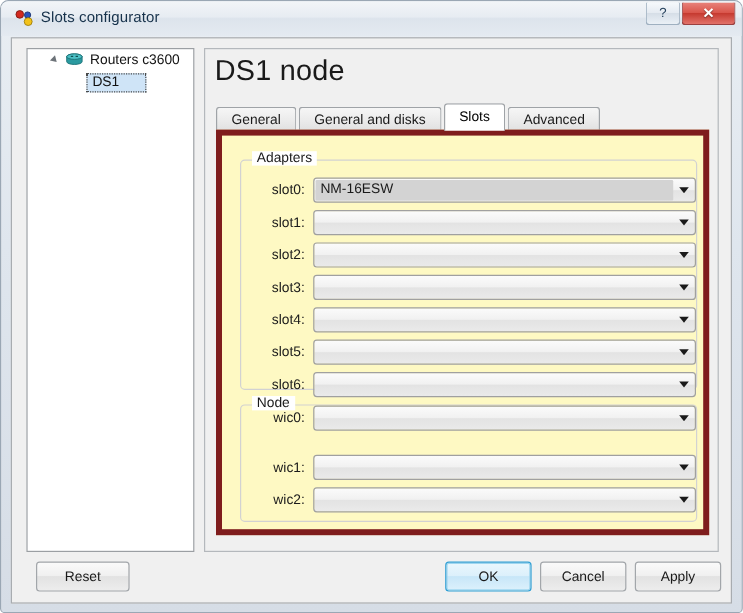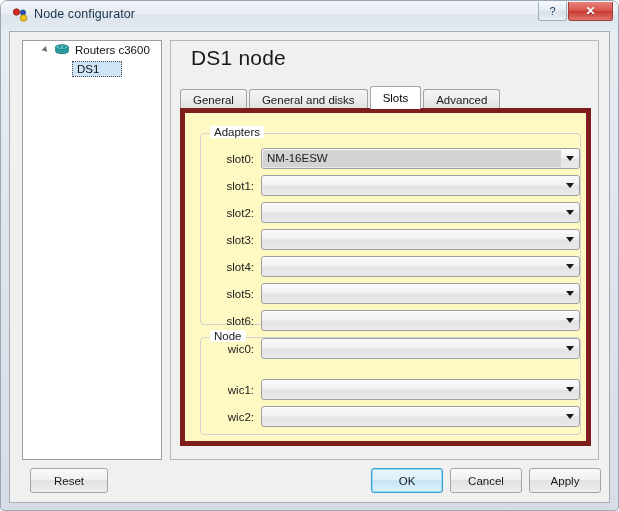--- a/index.html
+++ b/index.html
@@ -91,21 +91,21 @@
   }
 
   
   .right-pane{
     position:absolute;left:160px;top:8px;width:429px;height:420px;
     box-sizing:border-box;
     background:#f0f0f0;border:1px solid #b4b8bc;
   }
   .pane-title{
     position:absolute;left:8px;top:5px;
-    font-size:21px;color:#1a1a1a;letter-spacing:.2px;margin-left:12px;
+    font-size:24px;color:#1a1a1a;letter-spacing:.2px;
   }
 
   
   .tabstrip{
     position:absolute;left:9px;top:46px;right:9px;height:22px;
     display:flex;align-items:flex-end;
   }
   .tab{
     height:20px;box-sizing:border-box;
     padding:0 12px;margin-right:2px;
@@ -208,21 +208,21 @@
 <div class="window">
 
   <div class="titlebar">
     <span class="title-icon">
       <svg width="17" height="15" viewBox="0 0 17 15">
         <circle cx="4.5" cy="4" r="3.2" fill="#d32a20" stroke="#7a1a12" stroke-width="0.7"></circle>
         <circle cx="11" cy="4.5" r="2.6" fill="#2a52be" stroke="#16306e" stroke-width="0.7"></circle>
         <circle cx="11.5" cy="10" r="3.3" fill="#f2c21a" stroke="#9a7a08" stroke-width="0.7"></circle>
       </svg>
     </span>
-    <span class="title-text">Node configurator</span>
+    <span class="title-text">Slots configurator</span>
     <div class="title-btns">
       <div class="tbtn help">?</div>
       <div class="tbtn close">✕</div>
     </div>
   </div>
 
   <div class="client">
 
     <div class="tree-panel">
       <div class="tree-row root">

